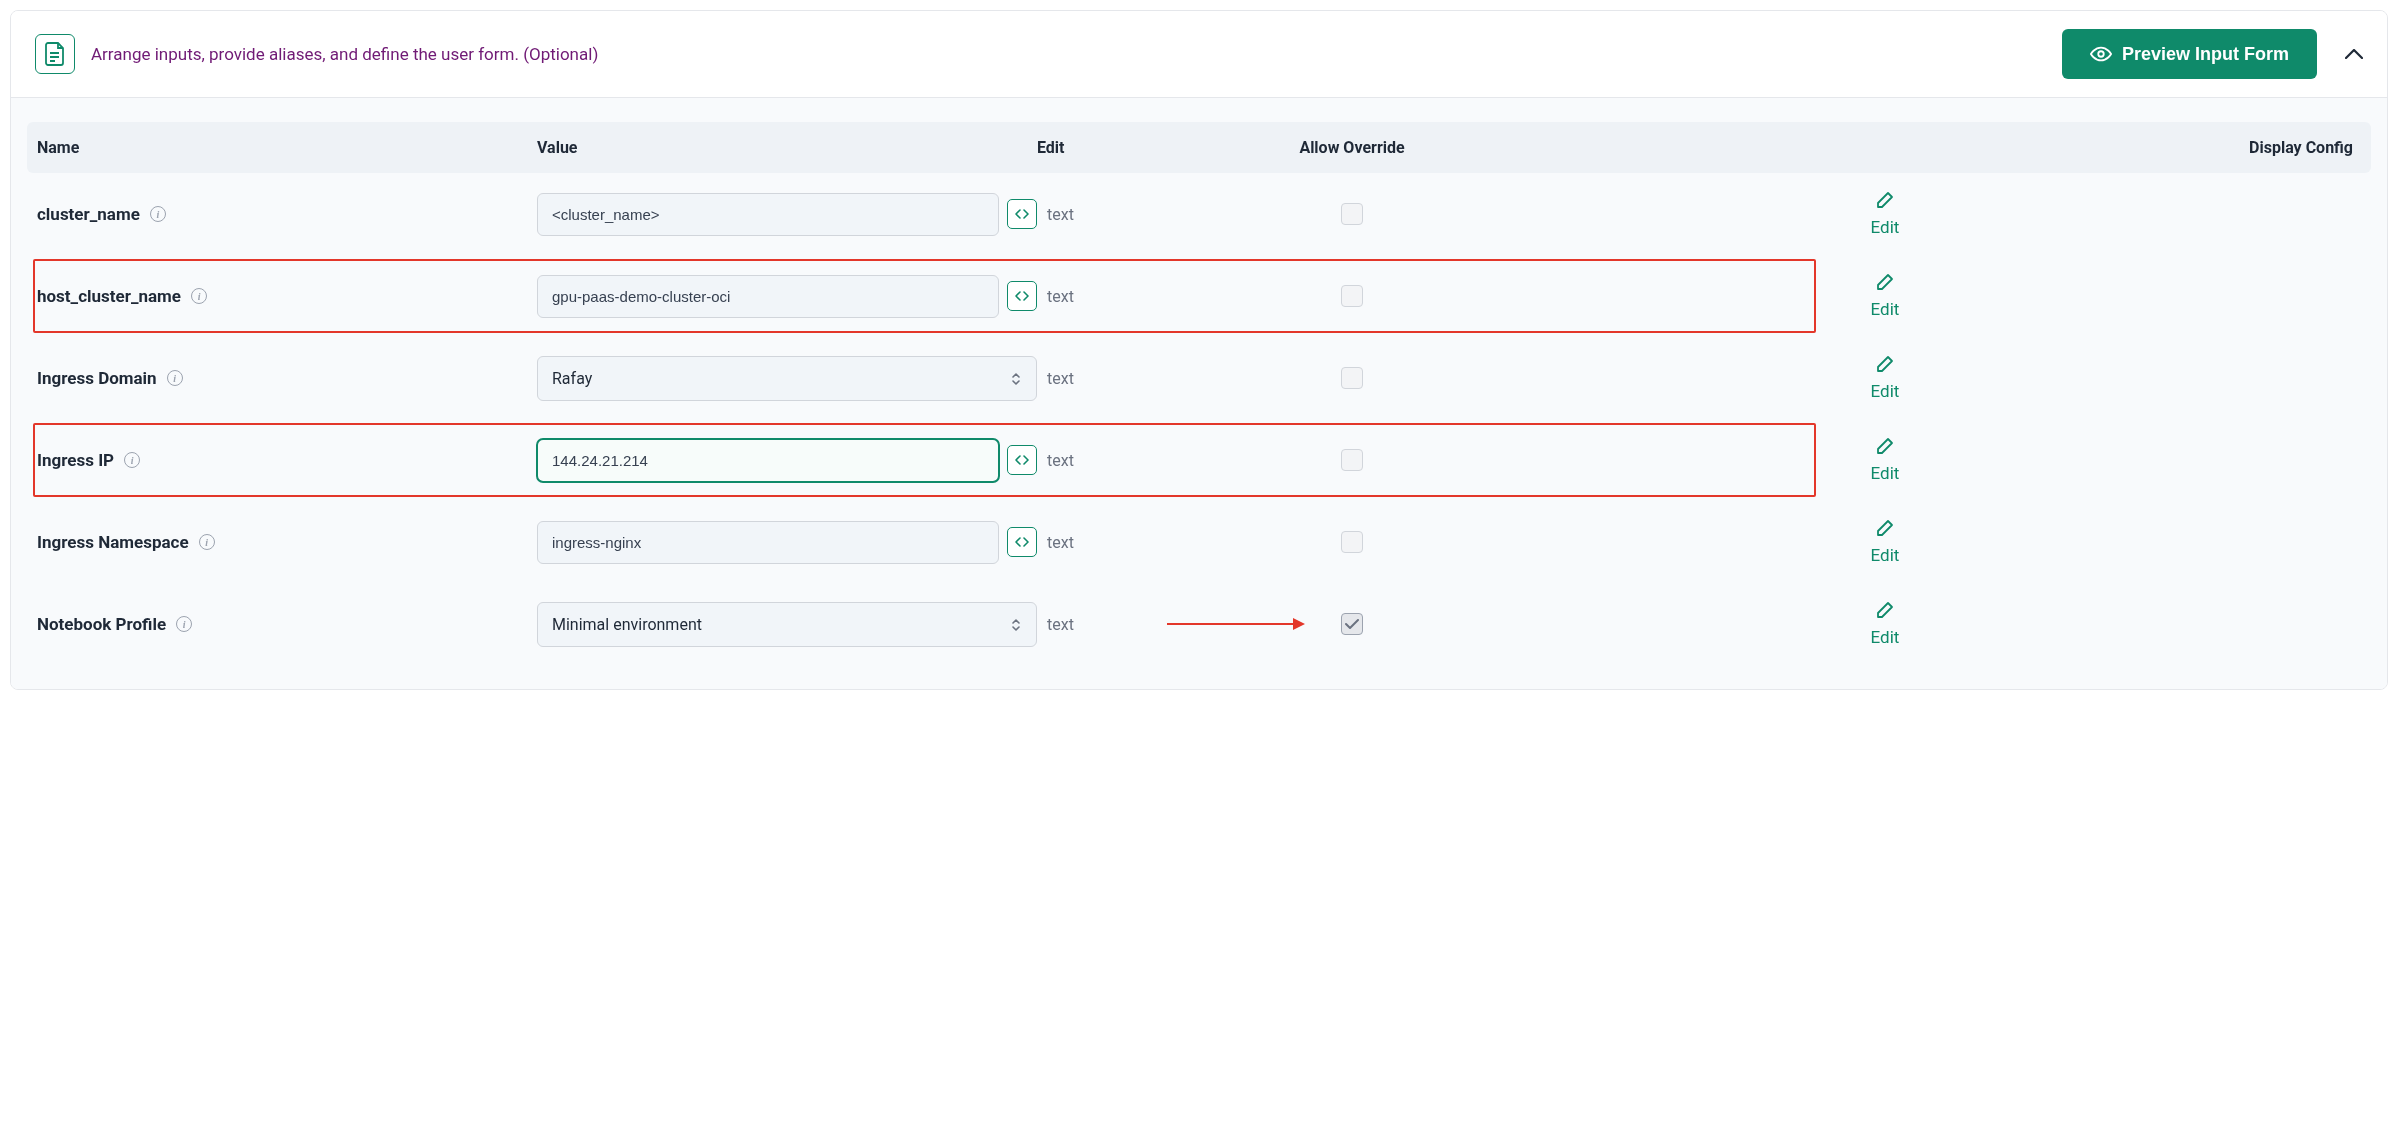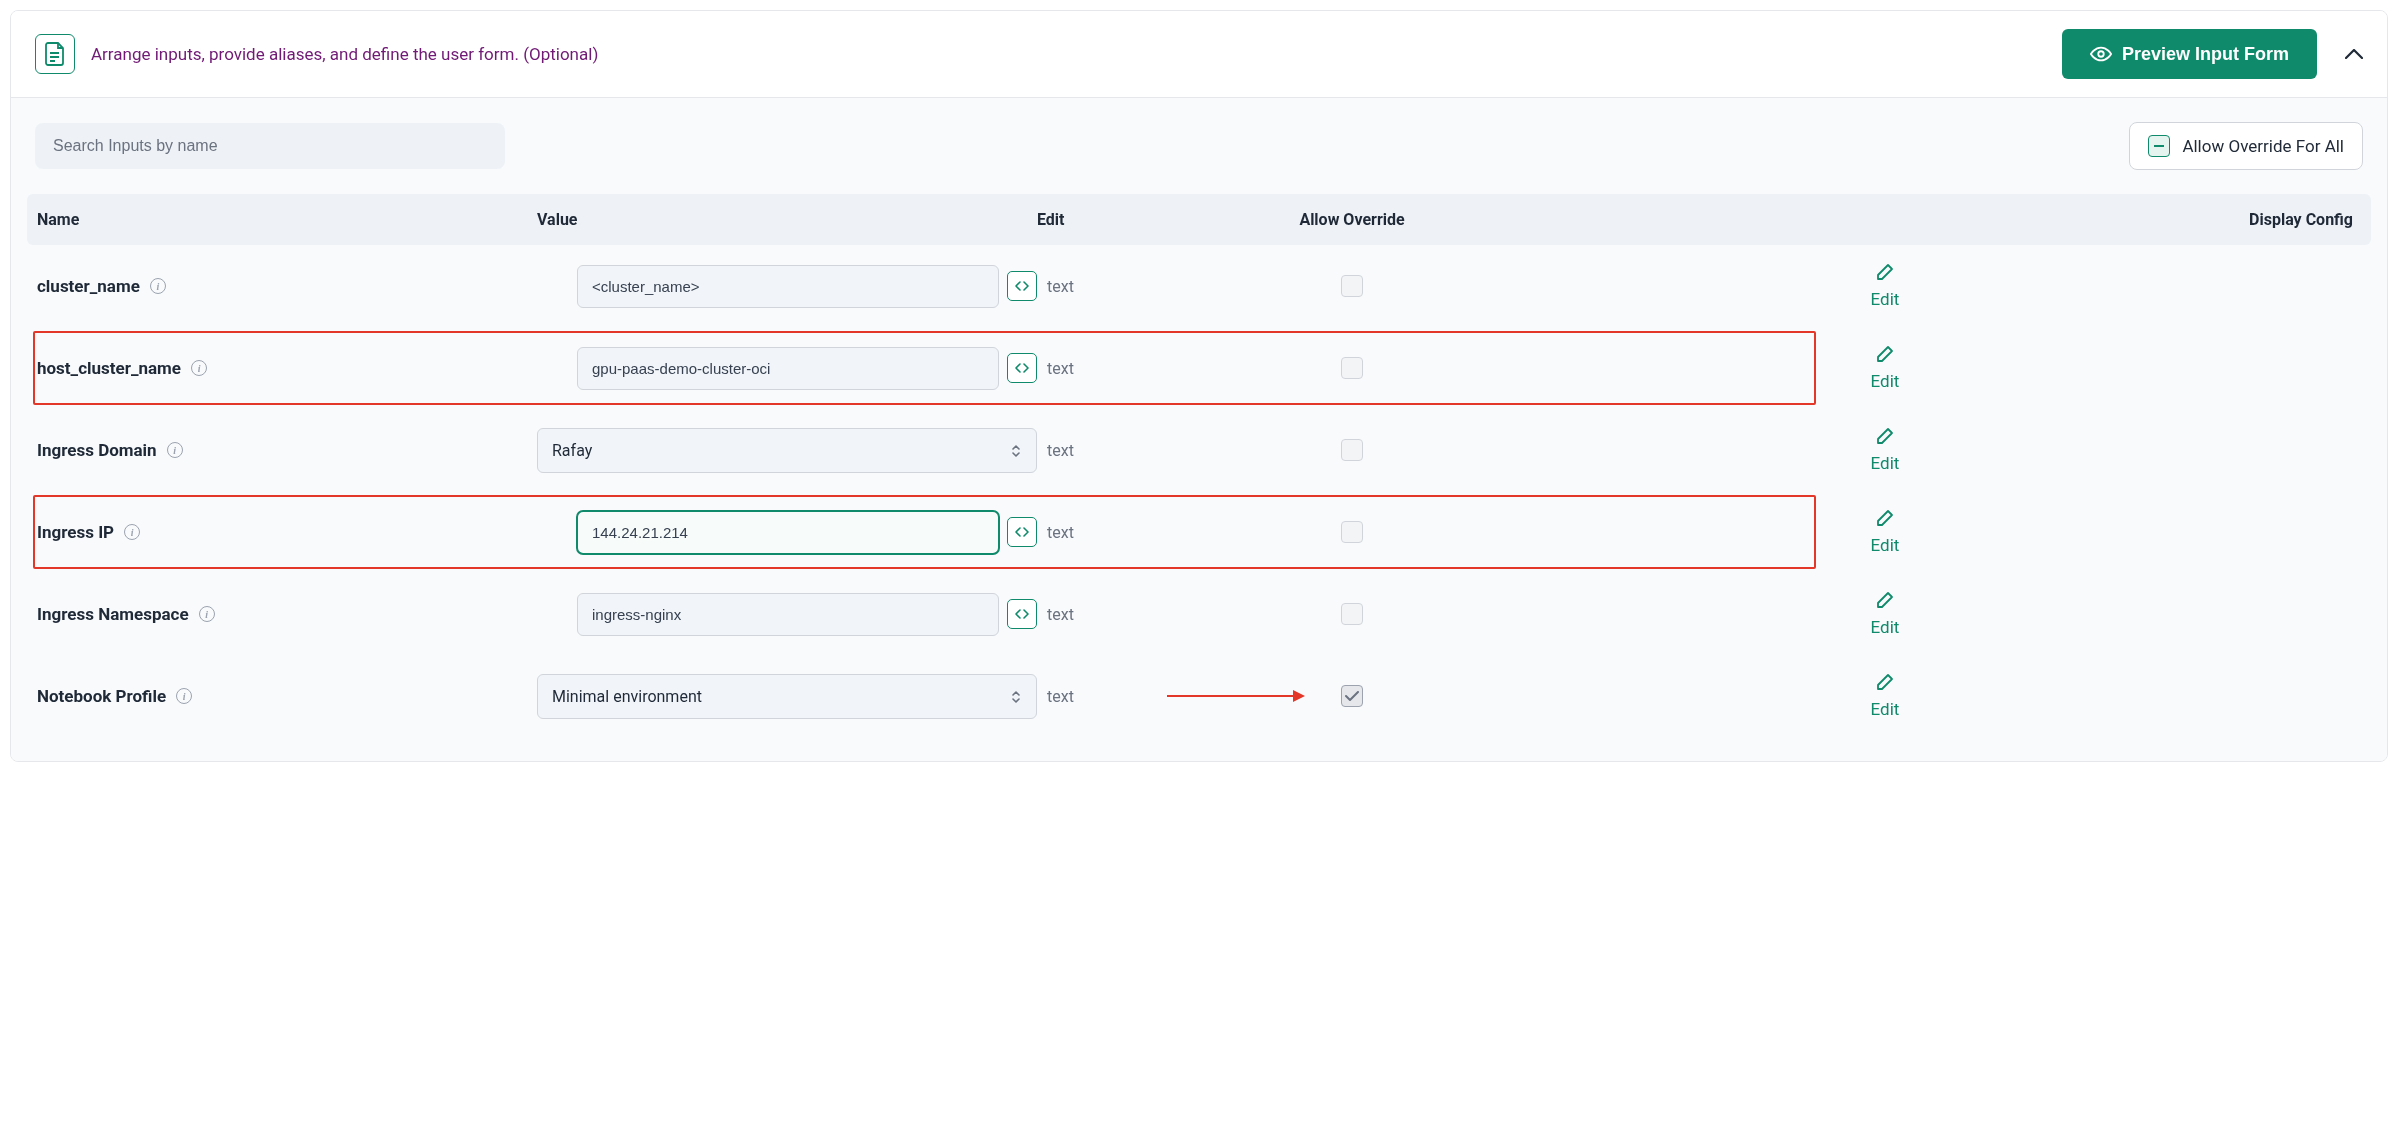--- a/index.html
+++ b/index.html
@@ -160,21 +160,20 @@
   font-size: 10px;
   color: #9ca3af;
   font-family: Georgia, serif;
   font-style: italic;
   cursor: pointer;
 }
 .value-wrap {
   display: flex;
   align-items: center;
   gap: 8px;
-  margin-left: 40px;
 }
 .value-input {
   flex: 1;
   border: 1px solid #d1d5db;
   background: #f1f5f9;
   border-radius: 6px;
   padding: 12px 14px;
   font-size: 15px;
   color: #374151;
 }
@@ -272,30 +271,20 @@
       <span>Preview Input Form</span>
     </button>
     <div class="chevron-up">
       <svg width="18" height="10" viewBox="0 0 18 10" fill="none">
         <path d="M1 9l8-8 8 8" stroke="#1f2937" stroke-width="2.2" stroke-linecap="round" stroke-linejoin="round"></path>
       </svg>
     </div>
   </div>
 
   <div class="panel-body">
-    <div class="toolbar">
-      <input class="search-input" placeholder="Search Inputs by name" style="">
-      <div class="toolbar-spacer"></div>
-      <div class="override-all">
-        <div class="checkbox-indeterminate">
-          <div class="dash"></div>
-        </div>
-        <span>Allow Override For All</span>
-      </div>
-    </div>
 
     <div class="table">
       <div class="thead">
         <div class="col-name">Name</div>
         <div class="col-value">Value</div>
         <div class="col-type">Edit</div>
         <div class="col-override">Allow Override</div>
         <div class="col-display">Display Config</div>
       </div>
       <div id="tbody">

